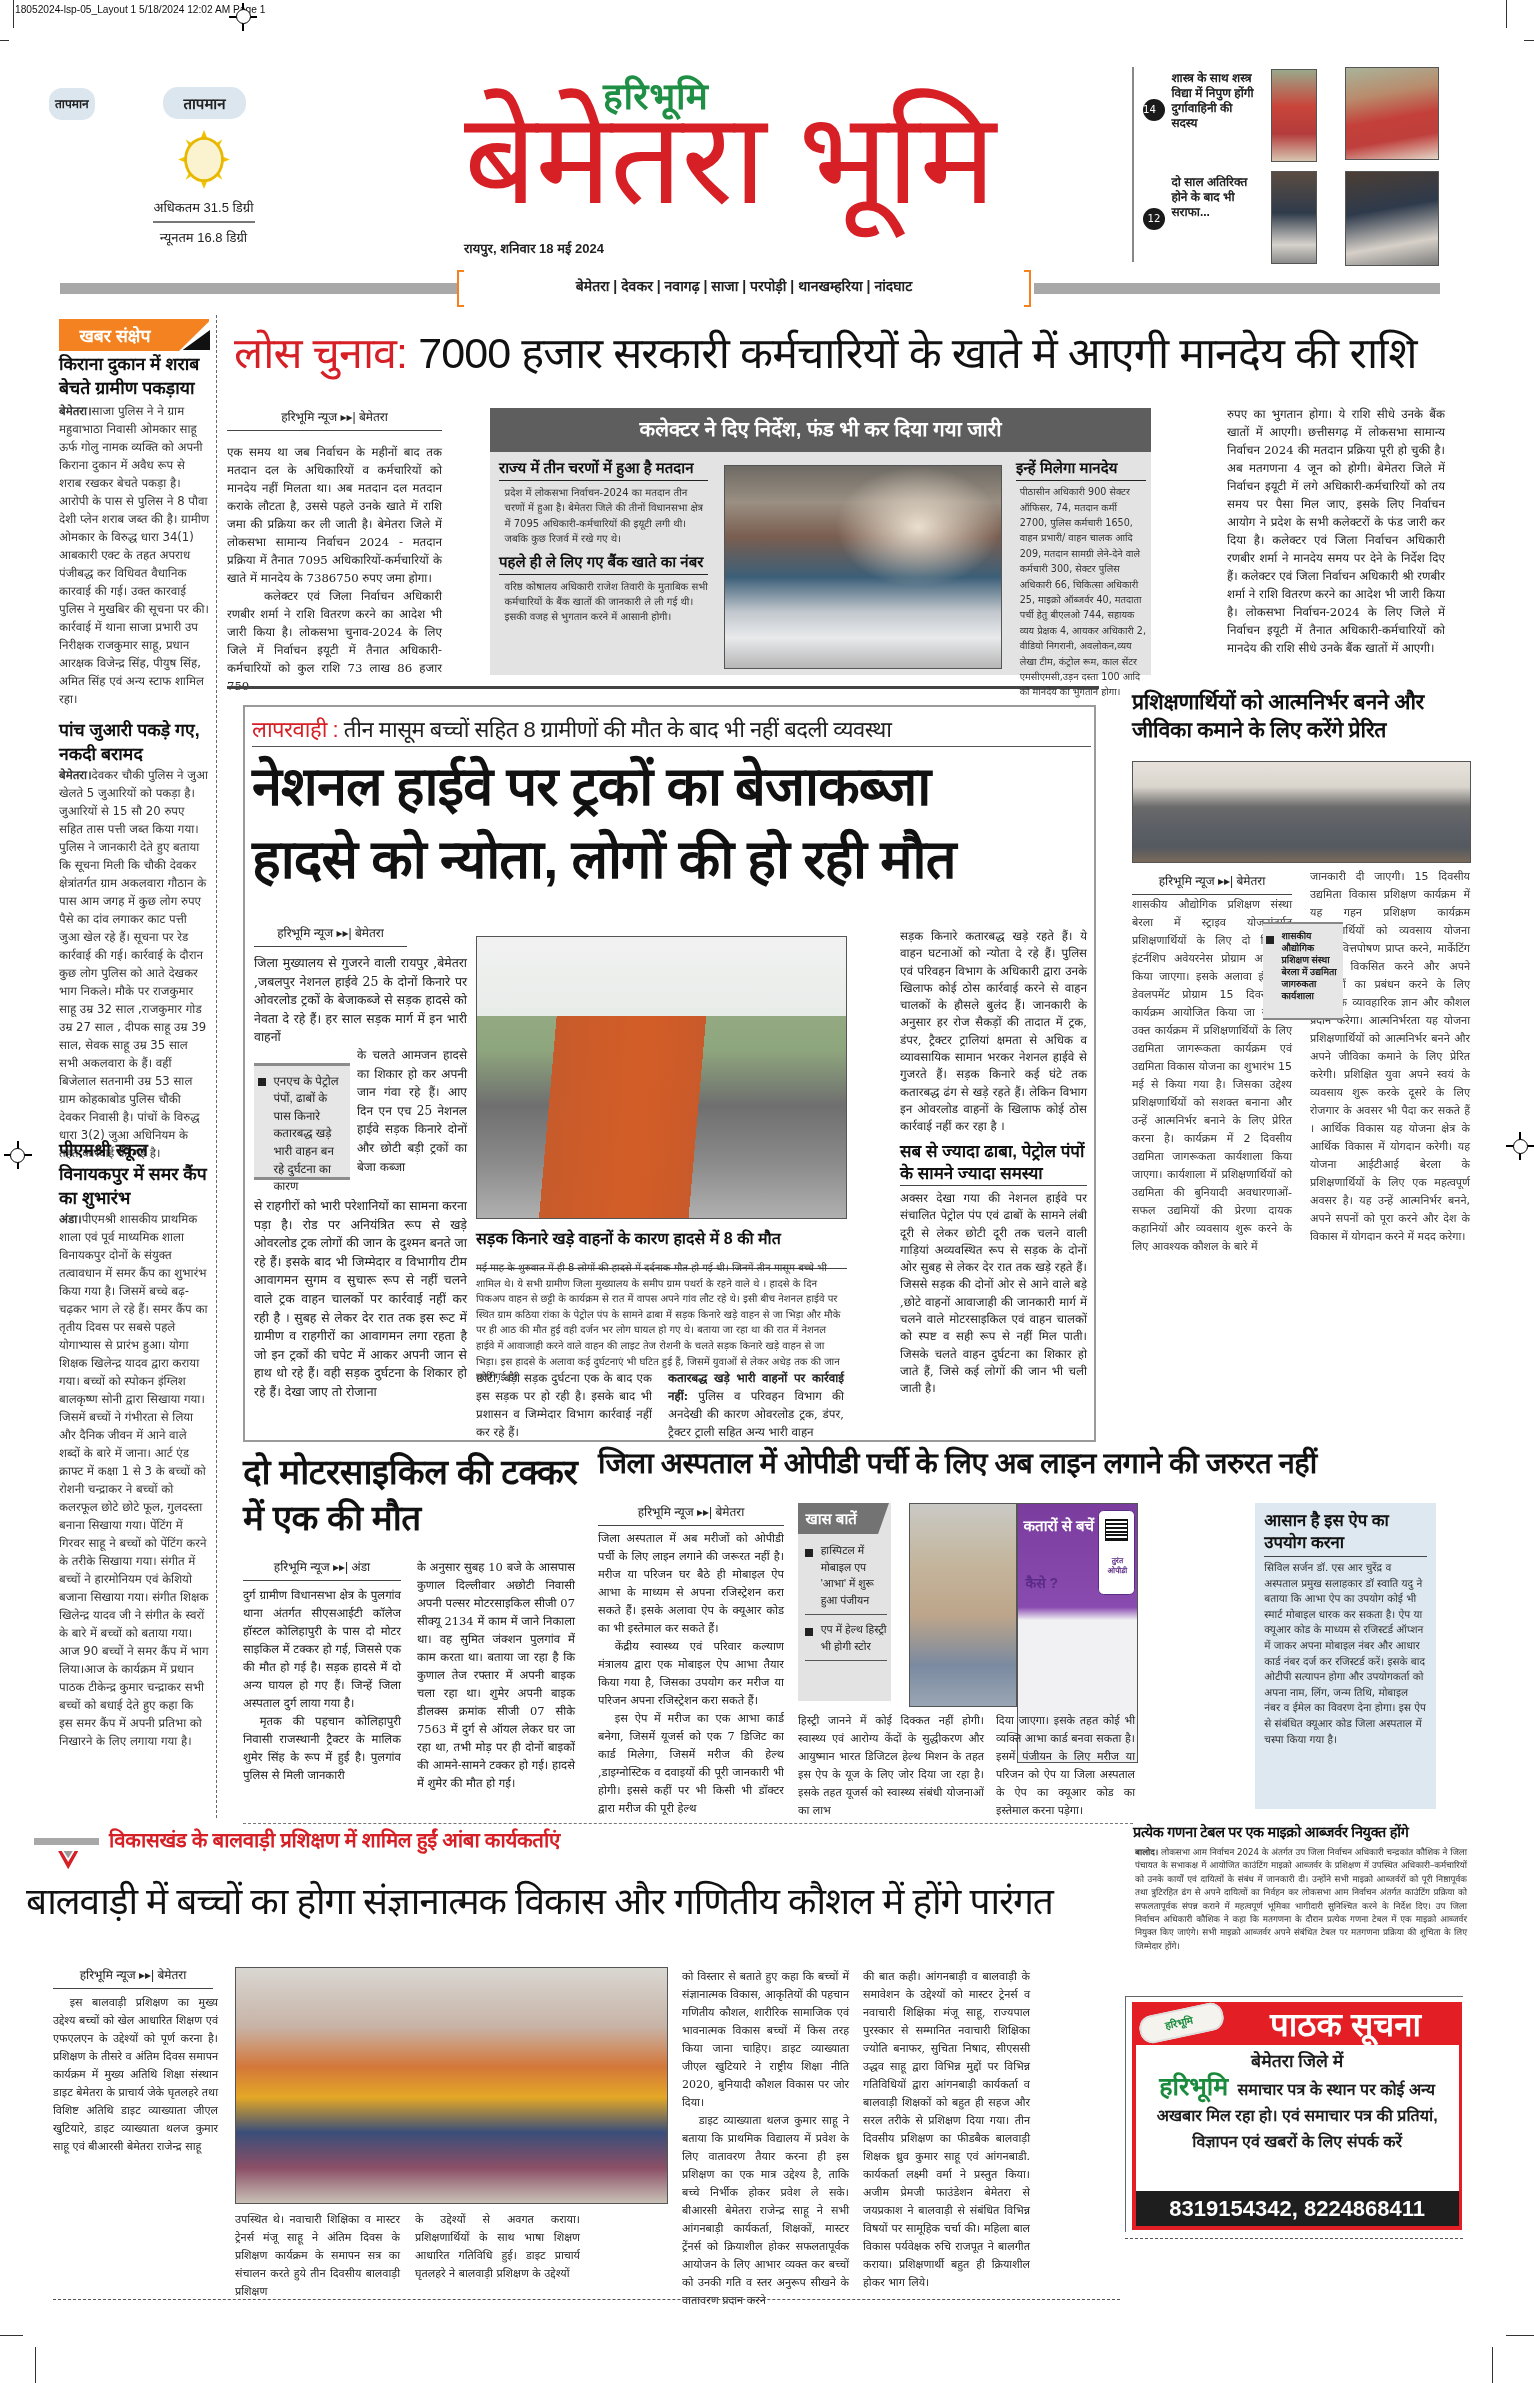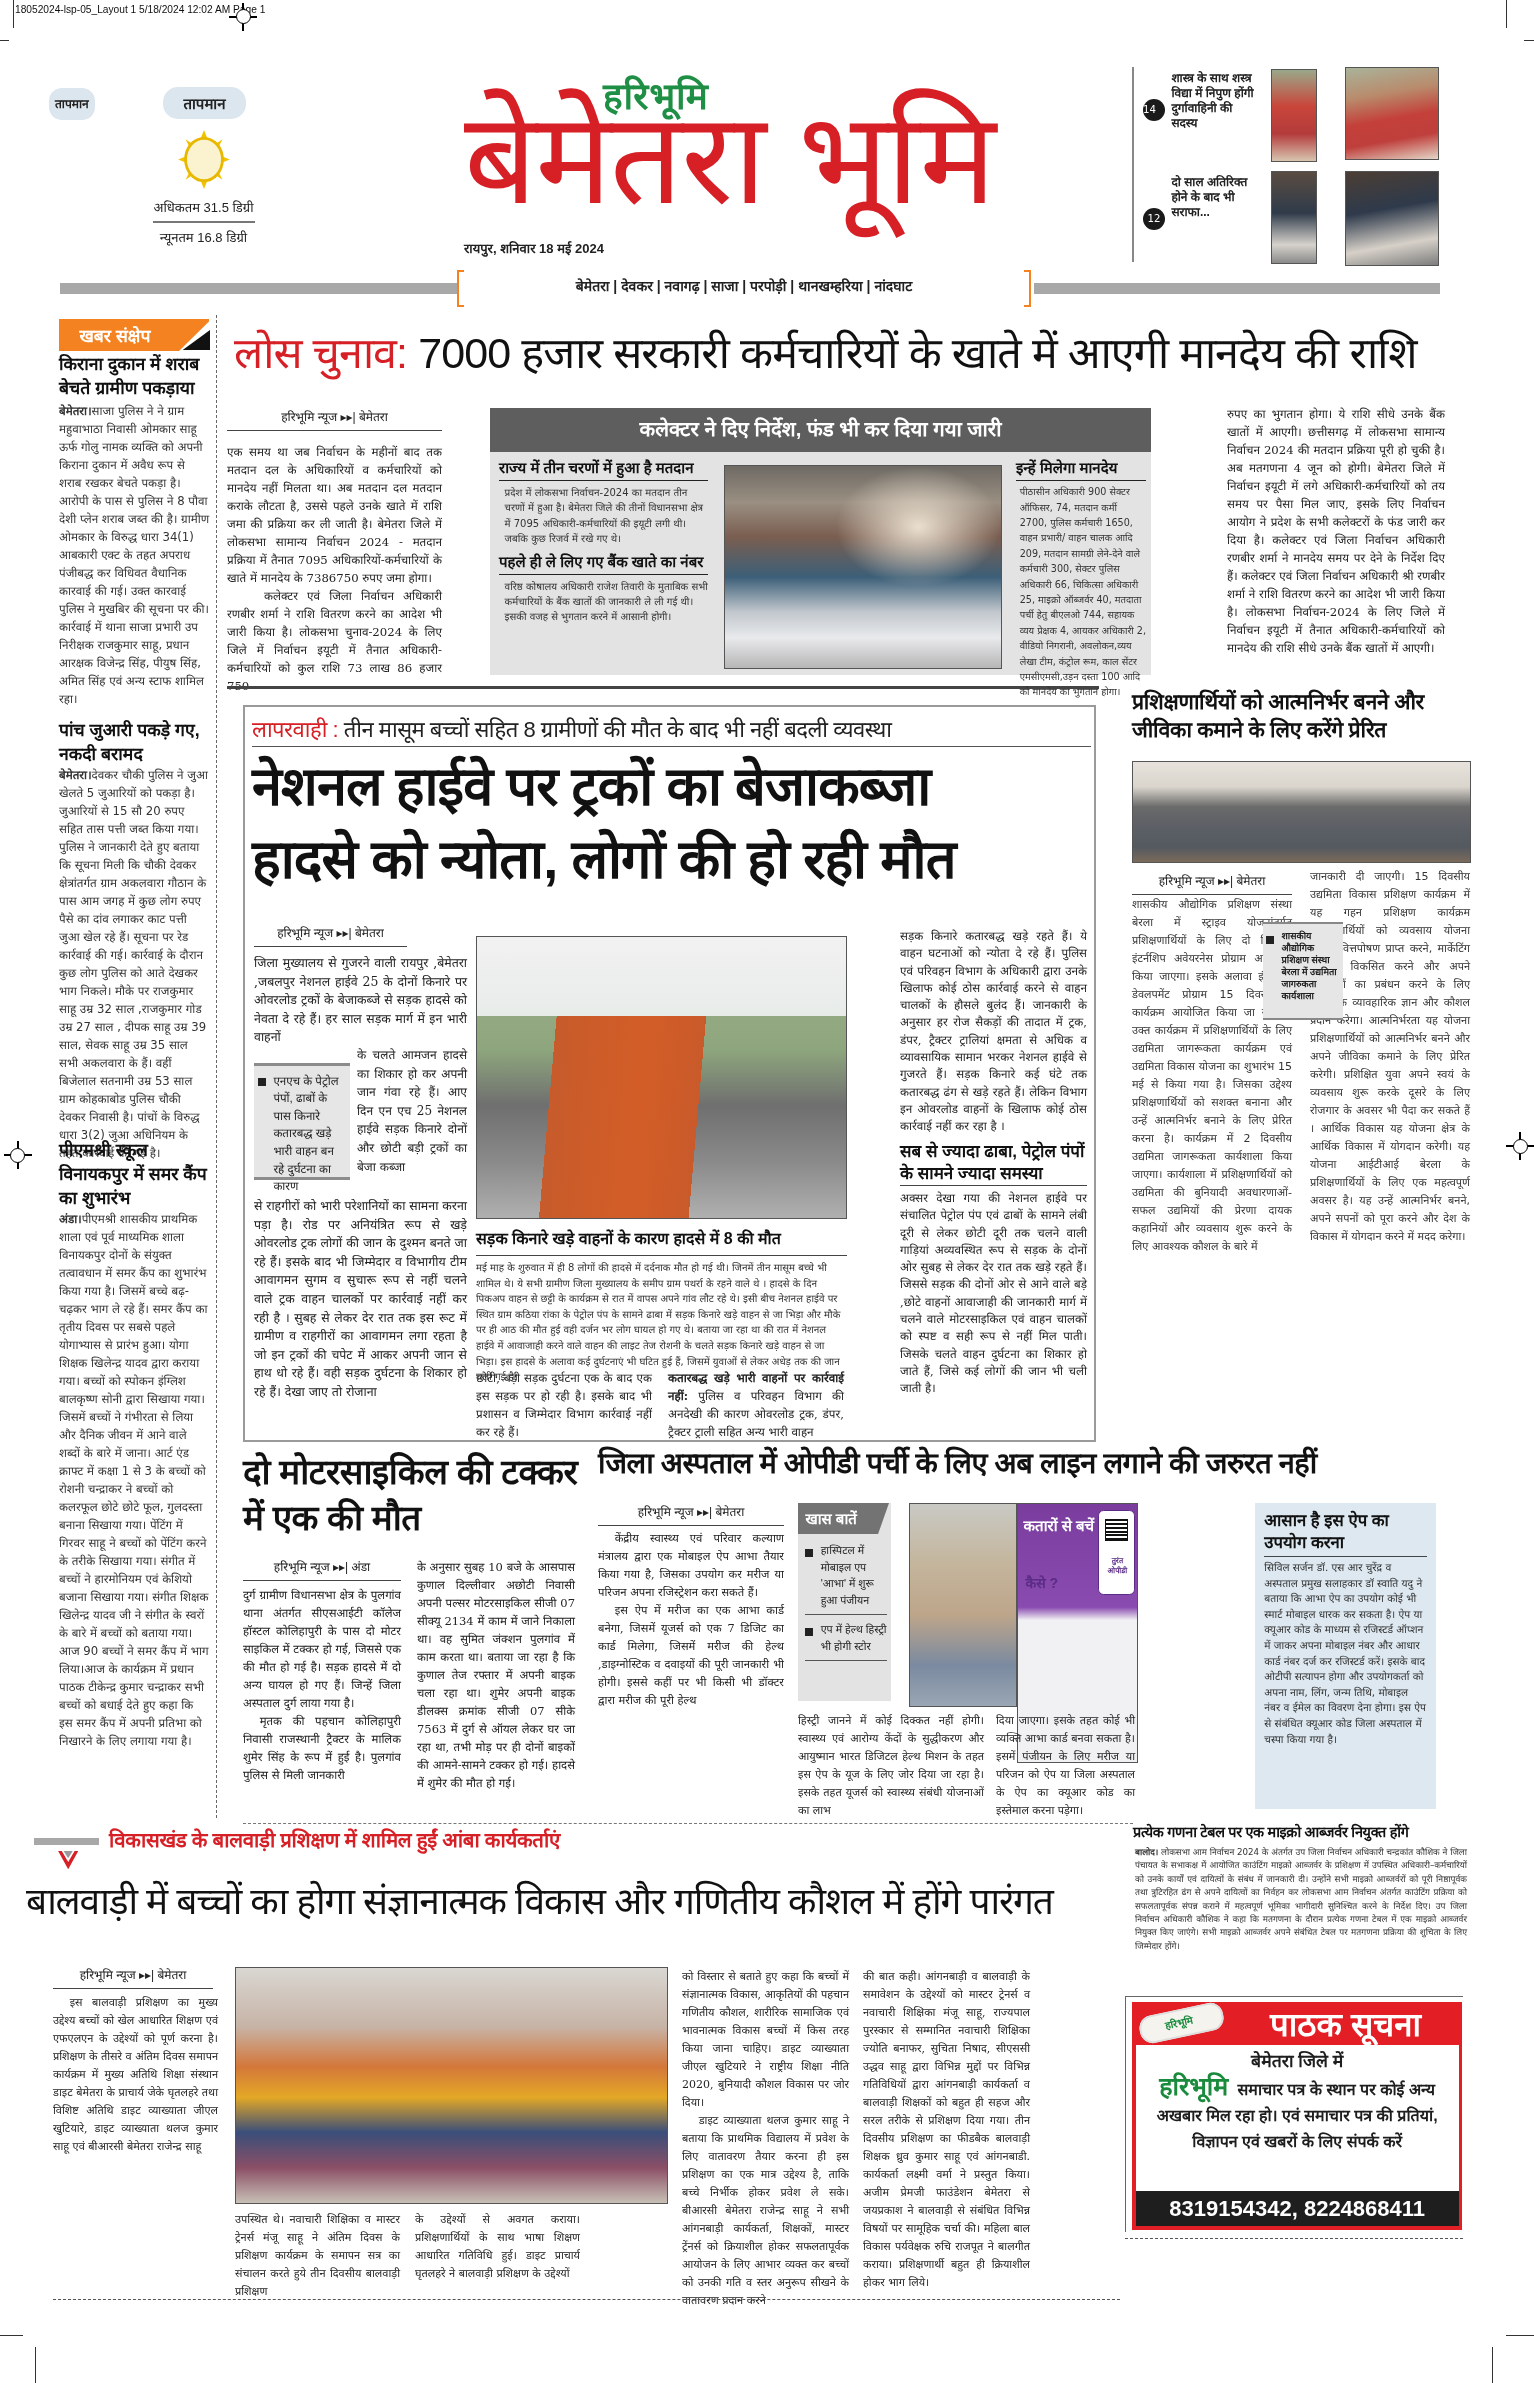--- a/index.html
+++ b/index.html
@@ -150,21 +150,21 @@
       <span>एनएच के पेट्रोल पंपों, ढाबों के पास किनारे कतारबद्ध खड़े भारी वाहन बन रहे दुर्घटना का कारण</span>
     </div>
 </div>
 <div class="abs body-text" style="left:357px;top:1046px;width:110px;font-size:12px;line-height:18.6px">के चलते आमजन हादसे का शिकार हो कर अपनी जान गंवा रहे हैं। आए दिन एन एच 25 नेशनल हाईवे सड़क किनारे दोनों और छोटी बड़ी ट्रकों का बेजा कब्जा</div>
 <div class="abs body-text" style="left:254px;top:1197px;width:213px">से राहगीरों को भारी परेशानियों का सामना करना पड़ा है। रोड पर अनियंत्रित रूप से खड़े ओवरलोड ट्रक लोगों की जान के दुश्मन बनते जा रहे हैं। इसके बाद भी जिम्मेदार व विभागीय टीम आवागमन सुगम व सुचारू रूप से नहीं चलने वाले ट्रक वाहन चालकों पर कार्रवाई नहीं कर रही है । सुबह से लेकर देर रात तक इस रूट में ग्रामीण व राहगीरों का आवागमन लगा रहता है जो इन ट्रकों की चपेट में आकर अपनी जान से हाथ धो रहे हैं। वही सड़क दुर्घटना के शिकार हो रहे हैं। देखा जाए तो रोजाना</div>
 
 <div class="photo" style="left:476px;top:936px;width:371px;height:283px;background:
   linear-gradient(180deg,#f1f1f1 0%,#e8ece9 28%,transparent 28%),
   linear-gradient(95deg,transparent 0%,transparent 22%,#c75b2b 22%,#d35d27 45%,#c95a2a 60%,transparent 60%),
   linear-gradient(180deg,#9fb08c 0%,#8ea67d 40%,#6f6f6f 60%,#8a8a8a 80%,#b0b0b0 100%)"></div>
-<div class="abs hl" style="left:476px;top:1228px;width:371px;font-size:16px;line-height:22px;border-bottom:1.9px solid #444;padding-bottom:5px;white-space:nowrap">सड़क किनारे खड़े वाहनों के कारण हादसे में 8 की मौत</div>
+<div class="abs hl" style="left:476px;top:1228px;width:371px;font-size:16px;line-height:22px;border-bottom:1.9px solid #444;padding-bottom:18px;white-space:nowrap">सड़क किनारे खड़े वाहनों के कारण हादसे में 8 की मौत</div>
 <div class="abs sans-text" style="left:476px;top:1260px;width:371px;font-size:10px;line-height:15.6px">मई माह के शुरुवात में ही 8 लोगों की हादसे में दर्दनाक मौत हो गई थी। जिनमें तीन मासूम बच्चे भी शामिल थे। ये सभी ग्रामीण जिला मुख्यालय के समीप ग्राम पथर्रा के रहने वाले थे । हादसे के दिन पिकअप वाहन से छट्टी के कार्यक्रम से रात में वापस अपने गांव लौट रहे थे। इसी बीच नेशनल हाईवे पर स्थित ग्राम कठिया रांका के पेट्रोल पंप के सामने ढाबा में सड़क किनारे खड़े वाहन से जा भिड़ा और मौके पर ही आठ की मौत हुई वही दर्जन भर लोग घायल हो गए थे। बताया जा रहा था की रात में नेशनल हाईवे में आवाजाही करने वाले वाहन की लाइट तेज रोशनी के चलते सड़क किनारे खड़े वाहन से जा भिड़ा। इस हादसे के अलावा कई दुर्घटनाएं भी घटित हुई हैं, जिसमें युवाओं से लेकर अधेड़ तक की जान चली गई है।</div>
 <div class="abs body-text" style="left:476px;top:1369px;width:176px;font-size:11.7px;line-height:18px">छोटी, बड़ी सड़क दुर्घटना एक के बाद एक इस सड़क पर हो रही है। इसके बाद भी प्रशासन व जिम्मेदार विभाग कार्रवाई नहीं कर रहे हैं।</div>
 <div class="abs body-text" style="left:668px;top:1369px;width:176px;font-size:11.7px;line-height:18px"><b>कतारबद्ध खड़े भारी वाहनों पर कार्रवाई नहीं:</b> <span>पुलिस व परिवहन विभाग की अनदेखी की कारण ओवरलोड ट्रक, डंपर, ट्रैक्टर ट्राली सहित अन्य भारी वाहन</span></div>
 <div class="abs body-text" style="left:900px;top:928px;width:187px;font-size:11.7px;line-height:17.3px">सड़क किनारे कतारबद्ध खड़े रहते हैं। ये वाहन घटनाओं को न्योता दे रहे हैं। पुलिस एवं परिवहन विभाग के अधिकारी द्वारा उनके खिलाफ कोई ठोस कार्रवाई करने से वाहन चालकों के हौसले बुलंद हैं। जानकारी के अनुसार हर रोज सैकड़ों की तादात में ट्रक, डंपर, ट्रैक्टर ट्रालियां क्षमता से अधिक व व्यावसायिक सामान भरकर नेशनल हाईवे से गुजरते हैं। सड़क किनारे कई घंटे तक कतारबद्ध ढंग से खड़े रहते हैं। लेकिन विभाग इन ओवरलोड वाहनों के खिलाफ कोई ठोस कार्रवाई नहीं कर रहा है ।</div>
 <div class="abs hl" style="left:900px;top:1141px;width:187px;font-size:17px;line-height:22px;border-bottom:1.9px solid #444;padding-bottom:0">सब से ज्यादा ढाबा, पेट्रोल पंपों के सामने ज्यादा समस्या</div>
 <div class="abs body-text" style="left:900px;top:1190px;width:187px;font-size:11.7px;line-height:17.3px">अक्सर देखा गया की नेशनल हाईवे पर संचालित पेट्रोल पंप एवं ढाबों के सामने लंबी दूरी से लेकर छोटी दूरी तक चलने वाली गाड़ियां अव्यवस्थित रूप से सड़क के दोनों ओर सुबह से लेकर देर रात तक खड़े रहते हैं। जिससे सड़क की दोनों ओर से आने वाले बड़े ,छोटे वाहनों आवाजाही की जानकारी मार्ग में चलने वाले मोटरसाइकिल एवं वाहन चालकों को स्पष्ट व सही रूप से नहीं मिल पाती। जिसके चलते वाहन दुर्घटना का शिकार हो जाते हैं, जिसे कई लोगों की जान भी चली जाती है।</div>
 
 <div class="abs hl" style="left:1132px;top:688px;width:343px;font-size:21.3px;line-height:28px;letter-spacing:-0.3px">प्रशिक्षणार्थियों को आत्मनिर्भर बनने और जीविका कमाने के लिए करेंगे प्रेरित</div>
 <div class="photo" style="left:1132px;top:761px;width:339px;height:102px;background:
   linear-gradient(180deg,#e7e3dc 0%,#d9d4cc 25%,#6a6a6a 45%,#5c5f66 65%,#545960 85%,#7a6a5a 100%)"></div>
@@ -181,20 +181,21 @@
 <div class="abs byline" style="left:243px;top:1558px;width:158px"><span>हरिभूमि न्यूज</span> ▸▸| <span>अंडा</span></div>
 <div class="abs body-text" style="left:243px;top:1586px;width:158px;font-size:11.5px;line-height:18px">
   <p>दुर्ग ग्रामीण विधानसभा क्षेत्र के पुलगांव थाना अंतर्गत सीएसआईटी कॉलेज हॉस्टल कोलिहापुरी के पास दो मोटर साइकिल में टक्कर हो गई, जिससे एक की मौत हो गई है। सड़क हादसे में दो अन्य घायल हो गए हैं। जिन्हें जिला अस्पताल दुर्ग लाया गया है।</p>
   <p style="text-indent:16.7px">मृतक की पहचान कोलिहापुरी निवासी राजस्थानी ट्रैक्टर के मालिक शुमेर सिंह के रूप में हुई है। पुलगांव पुलिस से मिली जानकारी</p>
 </div>
 <div class="abs body-text" style="left:417px;top:1558px;width:158px;font-size:11.5px;line-height:18px">के अनुसार सुबह 10 बजे के आसपास कुणाल दिल्लीवार अछोटी निवासी अपनी पल्सर मोटरसाइकिल सीजी 07 सीक्यू 2134 में काम में जाने निकाला था। वह सुमित जंक्शन पुलगांव में काम करता था। बताया जा रहा है कि कुणाल तेज रफ्तार में अपनी बाइक चला रहा था। शुमेर अपनी बाइक डीलक्स क्रमांक सीजी 07 सीके 7563 में दुर्ग से ऑयल लेकर घर जा रहा था, तभी मोड़ पर ही दोनों बाइकों की आमने-सामने टक्कर हो गई। हादसे में शुमेर की मौत हो गई।</div>
 
 <div class="abs hl" style="left:598px;top:1443px;width:872px;font-size:29px;line-height:41px;white-space:nowrap;letter-spacing:-0.5px">जिला अस्पताल में ओपीडी पर्ची के लिए अब लाइन लगाने की जरुरत नहीं</div>
 <div class="abs byline" style="left:598px;top:1503px;width:186px"><span>हरिभूमि न्यूज</span> ▸▸| <span>बेमेतरा</span></div>
 <div class="abs body-text" style="left:598px;top:1530px;width:186px;font-size:11.3px;line-height:18px">
+  <p>जिला अस्पताल में अब मरीजों को ओपीडी पर्ची के लिए लाइन लगाने की जरूरत नहीं है। मरीज या परिजन घर बैठे ही मोबाइल ऐप आभा के माध्यम से अपना रजिस्ट्रेशन करा सकते हैं। इसके अलावा ऐप के क्यूआर कोड का भी इस्तेमाल कर सकते हैं।</p>
   <p style="text-indent:16.7px">केंद्रीय स्वास्थ्य एवं परिवार कल्याण मंत्रालय द्वारा एक मोबाइल ऐप आभा तैयार किया गया है, जिसका उपयोग कर मरीज या परिजन अपना रजिस्ट्रेशन करा सकते हैं।</p>
   <p style="text-indent:16.7px">इस ऐप में मरीज का एक आभा कार्ड बनेगा, जिसमें यूजर्स को एक 7 डिजिट का कार्ड मिलेगा, जिसमें मरीज की हेल्थ ,डाइग्नोस्टिक व दवाइयों की पूरी जानकारी भी होगी। इससे कहीं पर भी किसी भी डॉक्टर द्वारा मरीज की पूरी हेल्थ</p>
 </div>
 <div class="abs" style="left:798px;top:1503px;width:93px;height:198px;background:#e3e3e3"></div>
 <div class="abs" style="left:798px;top:1503px;width:91px;height:31px;background:#737373;clip-path:polygon(0 0,100% 0,88% 100%,0 100%)">
   <span style="position:absolute;left:7.4px;top:4.6px;font-family:'Liberation Sans',sans-serif;font-weight:bold;font-size:15px;color:#fff">खास बातें</span>
 </div>
 <div class="abs" style="left:805px;top:1542px;width:82px">
   <div class="bullet" style="font-family:'Liberation Sans',sans-serif;font-size:10.7px;line-height:16.7px;color:#222;border-bottom:0.9px solid #555;padding-bottom:5.6px">
       <span>हास्पिटल में मोबाइल एप 'आभा' में शुरू हुआ पंजीयन</span>

